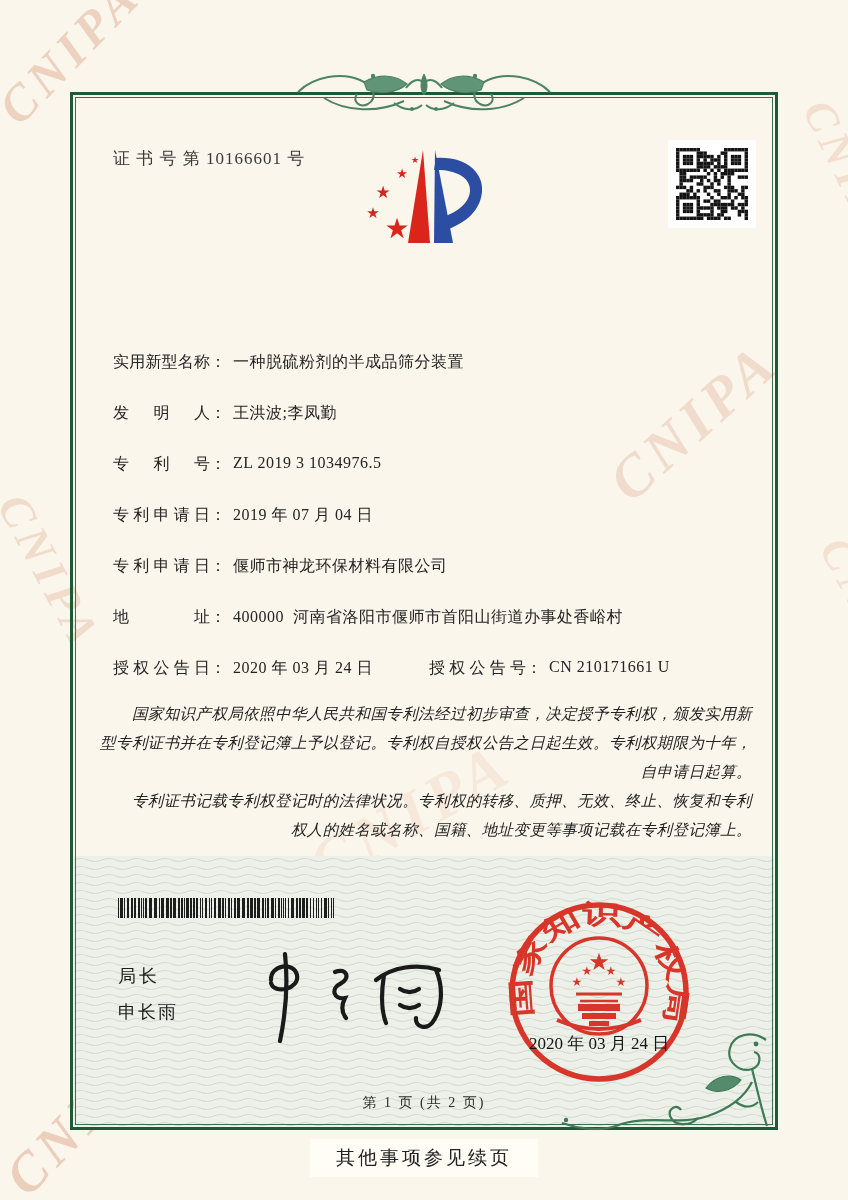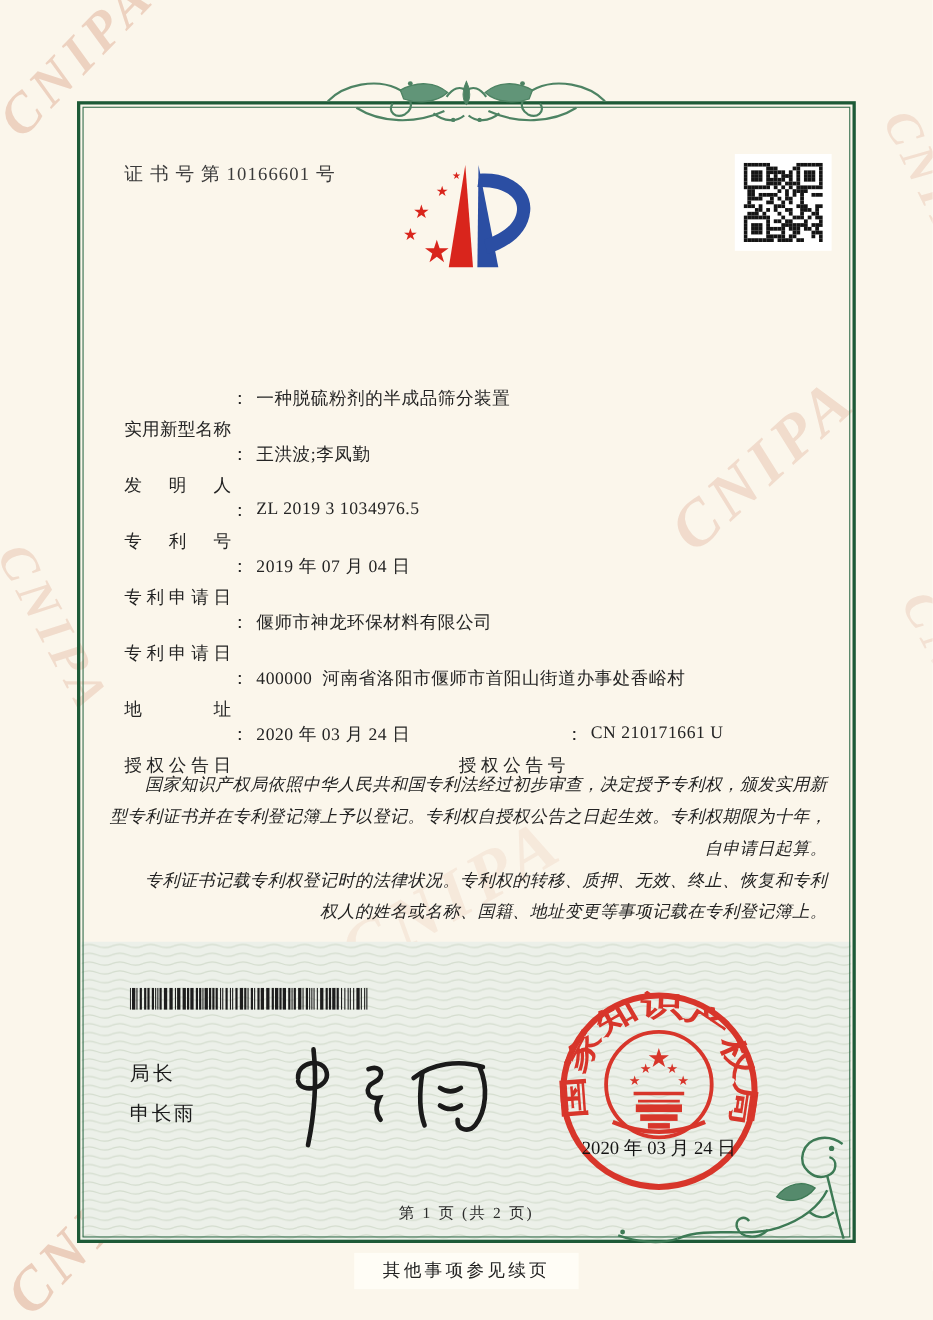--- a/index.html
+++ b/index.html
@@ -35,45 +35,45 @@
            letter-spacing:1px;z-index:5;}
   .logo{position:absolute;left:350px;top:146px;z-index:5;}
   .qr-pad{position:absolute;left:668px;top:140px;width:88px;height:88px;background:#fff;z-index:5;}
   .qr-pad svg{position:absolute;left:8px;top:8px;}
   .title{position:absolute;left:0;top:252px;width:848px;text-align:center;
          font-size:44px;font-weight:700;color:#141414;letter-spacing:10px;z-index:5;}
 
   
   .fields{position:absolute;left:113px;top:352px;width:660px;z-index:5;font-size:16px;color:#242424;}
   .frow{position:relative;height:51px;}
-  .flabel{display:inline-block;width:97px;text-align:justify;text-align-last:justify;vertical-align:top;margin-top:28px;}
+  .flabel{display:inline-block;width:97px;text-align:justify;text-align-last:justify;vertical-align:top;}
   .fcolon{display:inline-block;vertical-align:top;}
   .fvalue{display:inline-block;padding-left:7px;white-space:pre-wrap;vertical-align:top;letter-spacing:.5px;}
-  .fpair2{position:absolute;left:304px;top:0;}
+  .fpair2{position:absolute;left:316px;top:0;}
 
   
   .notice{position:absolute;left:100px;top:699px;width:652px;font-size:15.5px;line-height:29px;
           color:#222;z-index:5;font-style:italic;letter-spacing:.4px;}
   .notice p{margin:0;text-indent:2em;text-align:right;}
 
   
   .barcode{position:absolute;left:118px;top:898px;z-index:5;}
   .director-title{position:absolute;left:118px;top:964px;font-size:18px;color:#1c1c1c;letter-spacing:3px;z-index:5;}
   .director-name{position:absolute;left:118px;top:1000px;font-size:18px;color:#1c1c1c;letter-spacing:2px;z-index:5;}
   .sig{position:absolute;left:243px;top:948px;z-index:5;}
   .seal{position:absolute;left:494px;top:886px;z-index:5;opacity:.93;}
   .seal-date{position:absolute;left:508px;top:1032px;width:182px;text-align:center;
              font-size:17px;color:#141414;z-index:6;white-space:pre;}
 
   
   .page-info{position:absolute;left:70px;top:1094px;width:708px;text-align:center;
              font-size:14px;color:#2a2a2a;letter-spacing:2px;z-index:5;}
   .cont-note{position:absolute;left:0;top:1139px;width:848px;text-align:center;z-index:5;}
   .cont-note span{display:inline-block;background:#fffdf6;padding:6px 26px;
-                  font-size:16px;color:#222;letter-spacing:3px;}
+                  font-size:19px;color:#222;letter-spacing:3px;}
 </style>
 </head>
 <body>
 
 <div class="page">
 
   <span class="wm wm1">CNIPA</span>
   <span class="wm wm2">CNIPA</span>
   <span class="wm wm3">CNIPA</span>
   <span class="wm wm4">CNIPA</span>

